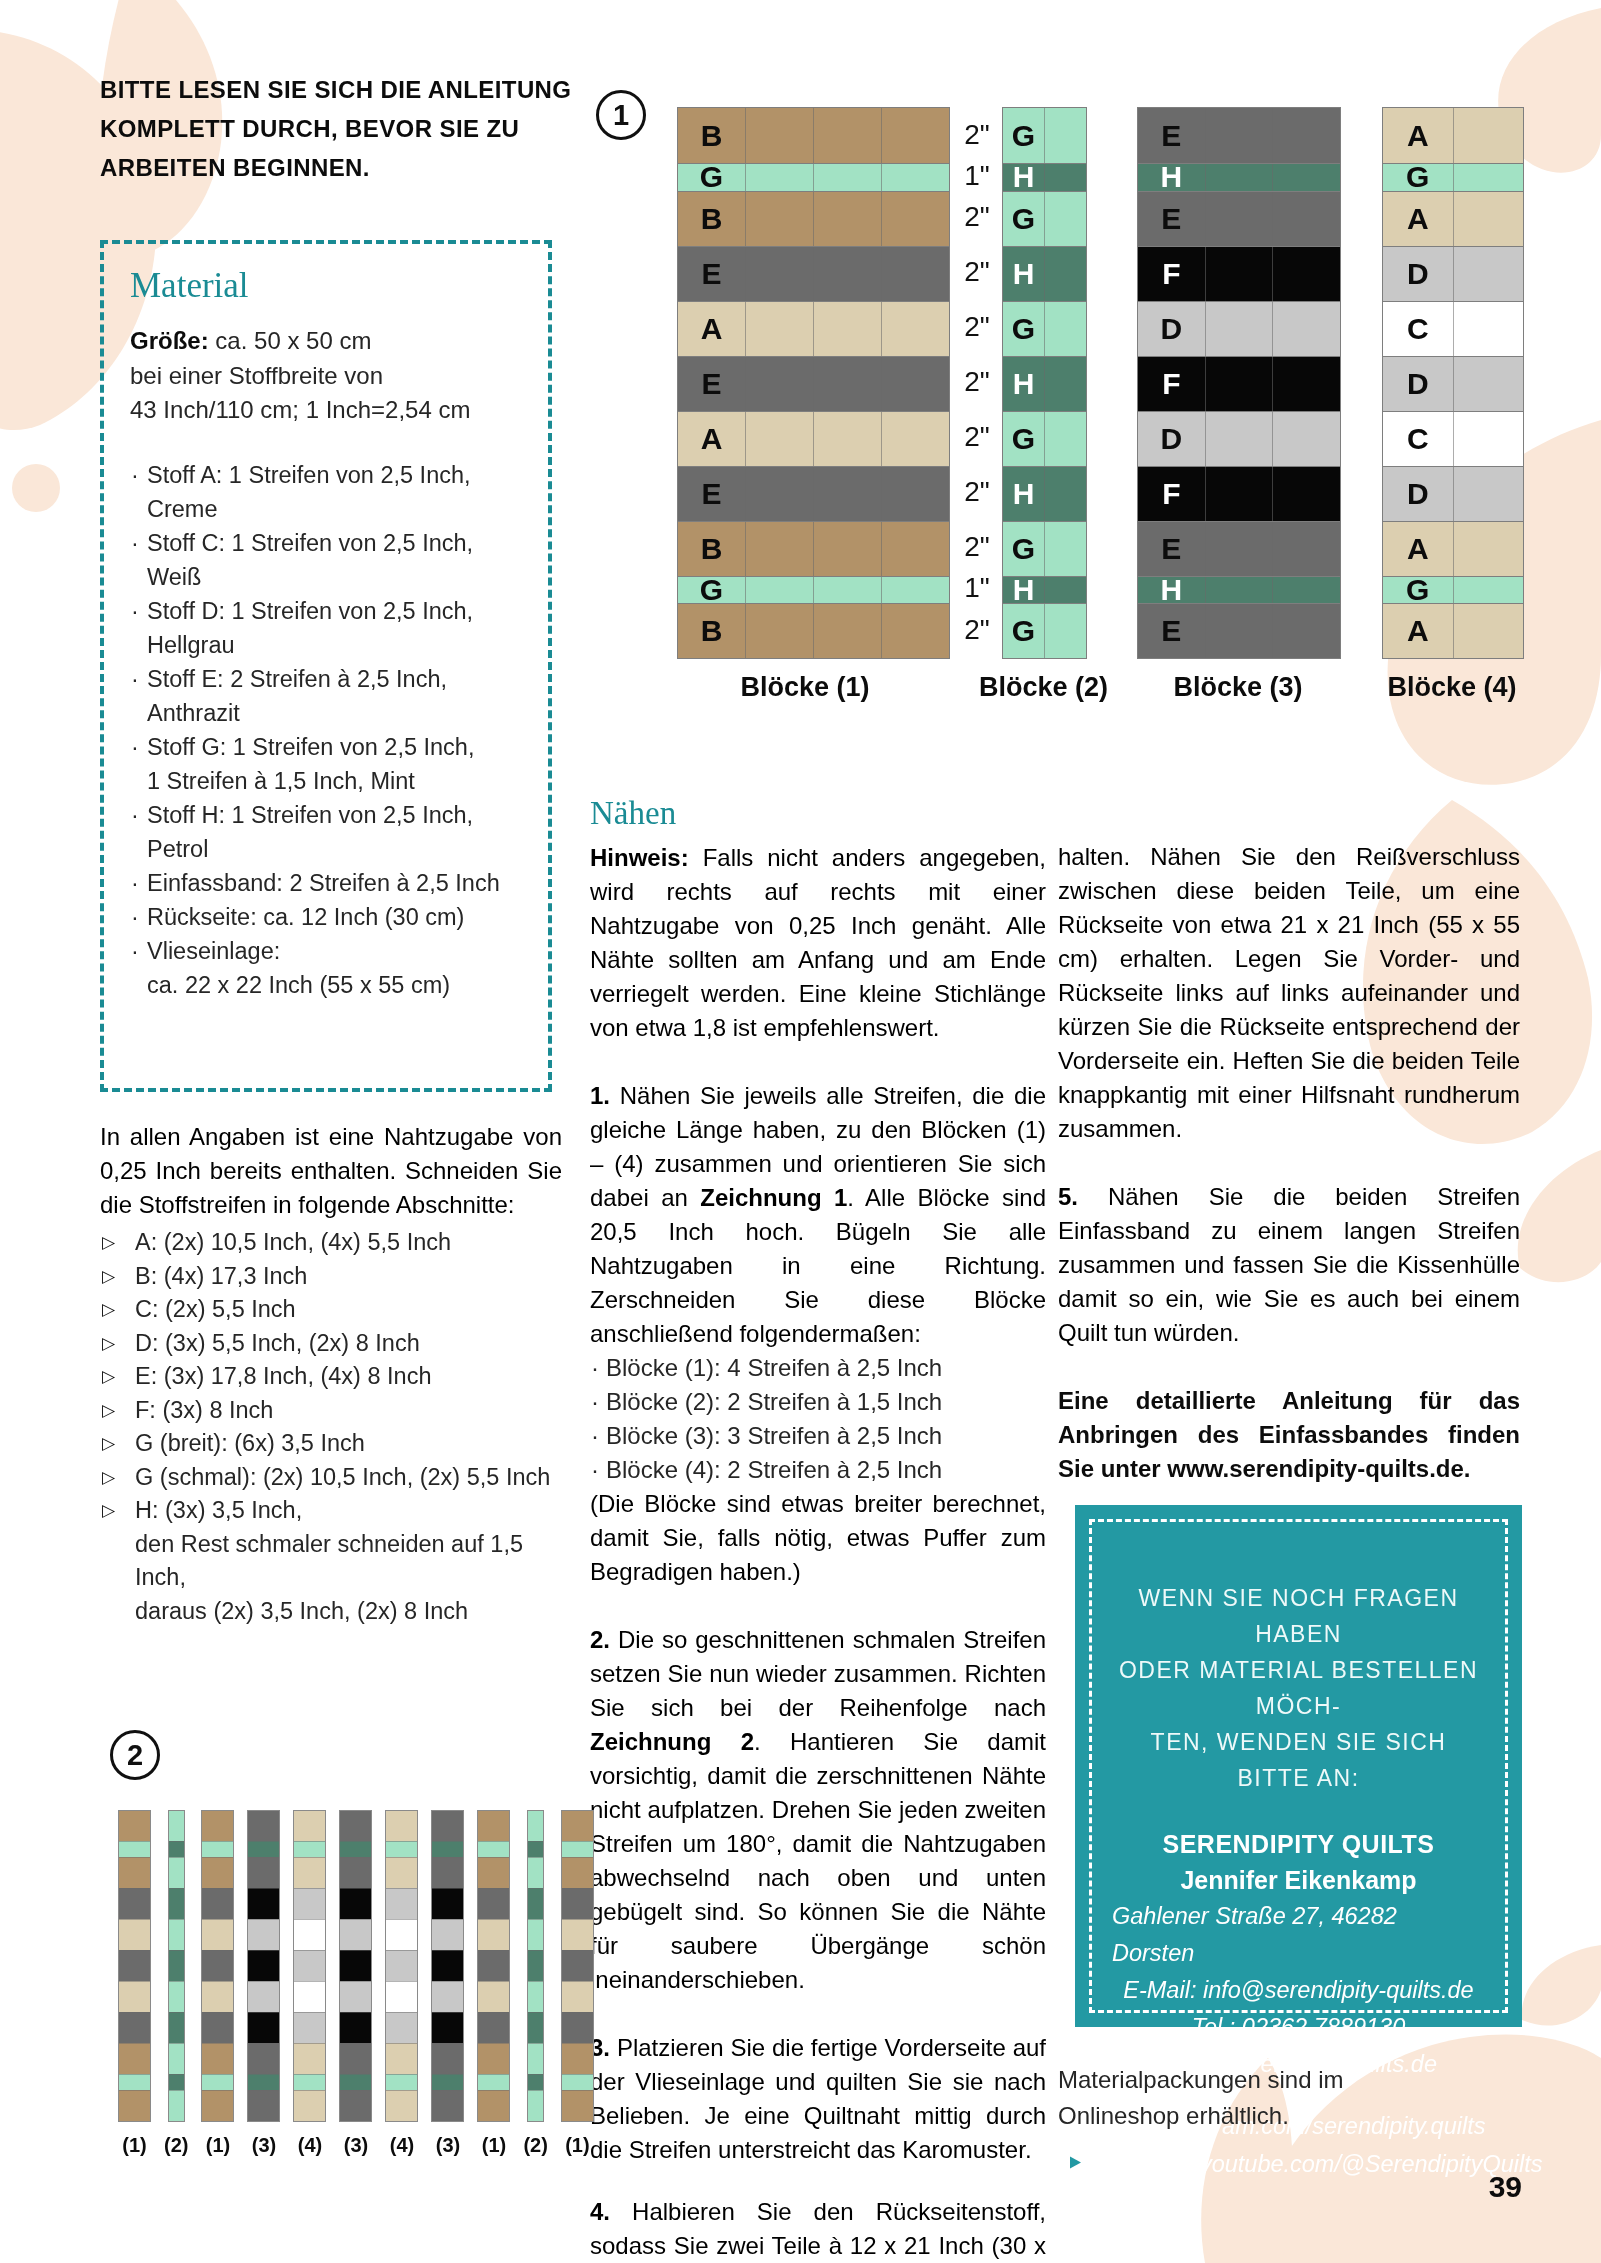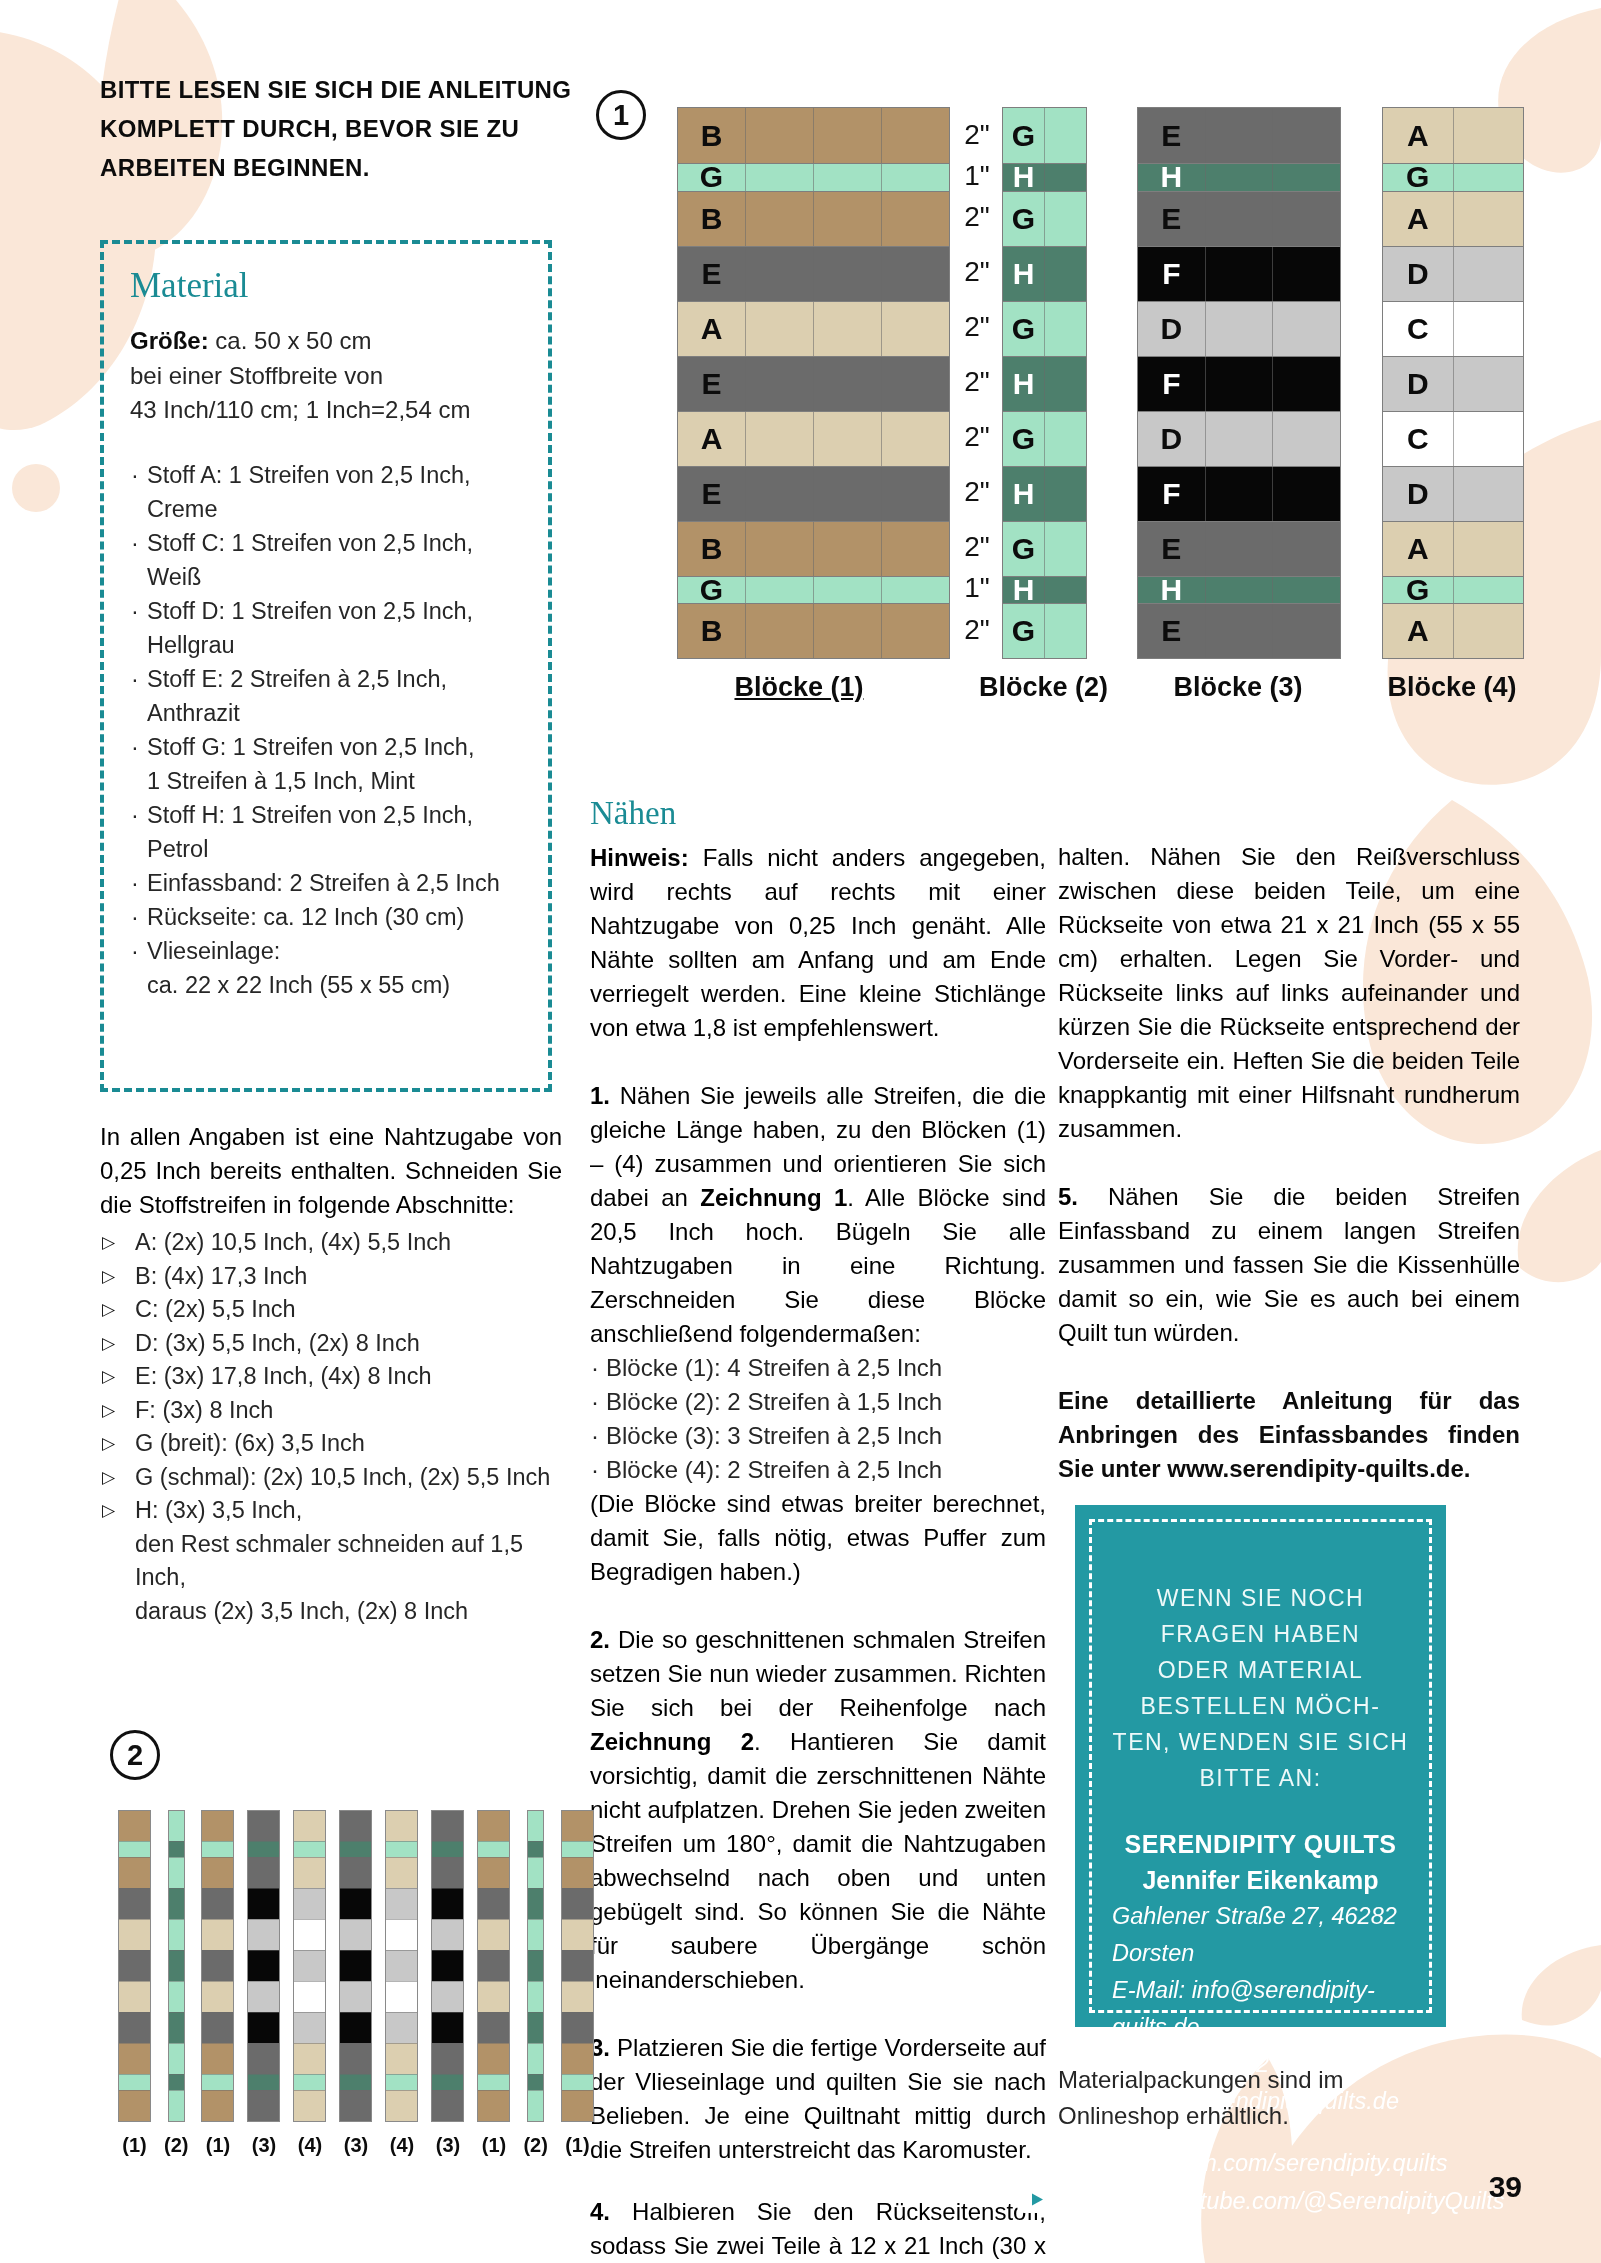--- a/index.html
+++ b/index.html
@@ -76,21 +76,21 @@
   .para{margin:0 0 0 0;}
   .gap28{margin-top:28px;}
   .gap34{margin-top:34px;}
   .mini-bullet{position:relative;padding-left:16px;font-size:24px;line-height:34px;color:#262626;}
   .mini-bullet::before{content:"\00B7";position:absolute;left:1px;top:0;}
   .right-col{left:1058px;top:840px;width:462px;}
   .bold-note{font-weight:bold;color:#0c0c0c;}
 
   
   .contact-box{
-    left:1075px;top:1505px;width:371px;height:522px;background:#2399a3;box-sizing:border-box;
+    left:1075px;top:1505px;width:447px;height:522px;background:#2399a3;box-sizing:border-box;
   }
   .contact-inner{position:absolute;left:14px;top:14px;right:14px;bottom:14px;
     border:3px dashed #ffffff;display:flex;flex-direction:column;align-items:center;
     padding:58px 20px 0 20px;box-sizing:border-box;color:#fff;}
   .contact-intro{font-size:23px;line-height:36px;letter-spacing:1.5px;text-align:center;color:#eef9f9;}
   .contact-name{margin-top:30px;font-weight:bold;font-size:25px;line-height:36px;letter-spacing:.5px;}
   .contact-person{font-weight:bold;font-size:25px;line-height:36px;}
   .contact-line{font-style:italic;font-size:23.5px;line-height:37px;}
   .social-row{display:flex;align-items:center;gap:10px;margin-top:6px;}
   .social-row.first{margin-top:26px;}
@@ -242,21 +242,21 @@
       </div>
       <div class="d1row" style="height: 55px; background: rgb(178, 146, 104);">
         <div class="d1cell">
           <span class="d1letter">B</span>
         </div>
         <div class="d1cell"></div>
         <div class="d1cell"></div>
         <div class="d1cell"></div>
       </div>
     </div>
-    <div class="d1caption" style="left: 209px; text-decoration: underline;">Blöcke (1)</div>
+    <div class="d1caption" style="left: 215px;">Blöcke (1)</div>
     <div class="d1col" style="left: 412px; width: 83px;">
       <div class="d1row" style="height: 55px; background: rgb(162, 226, 196);">
         <div class="d1cell">
           <span class="d1letter">G</span>
         </div>
         <div class="d1cell"></div>
       </div>
       <div class="d1row" style="height: 27.5px; background: rgb(77, 127, 108);">
         <div class="d1cell">
           <span class="d1letter" style="color: rgb(255, 255, 255);">H</span>

